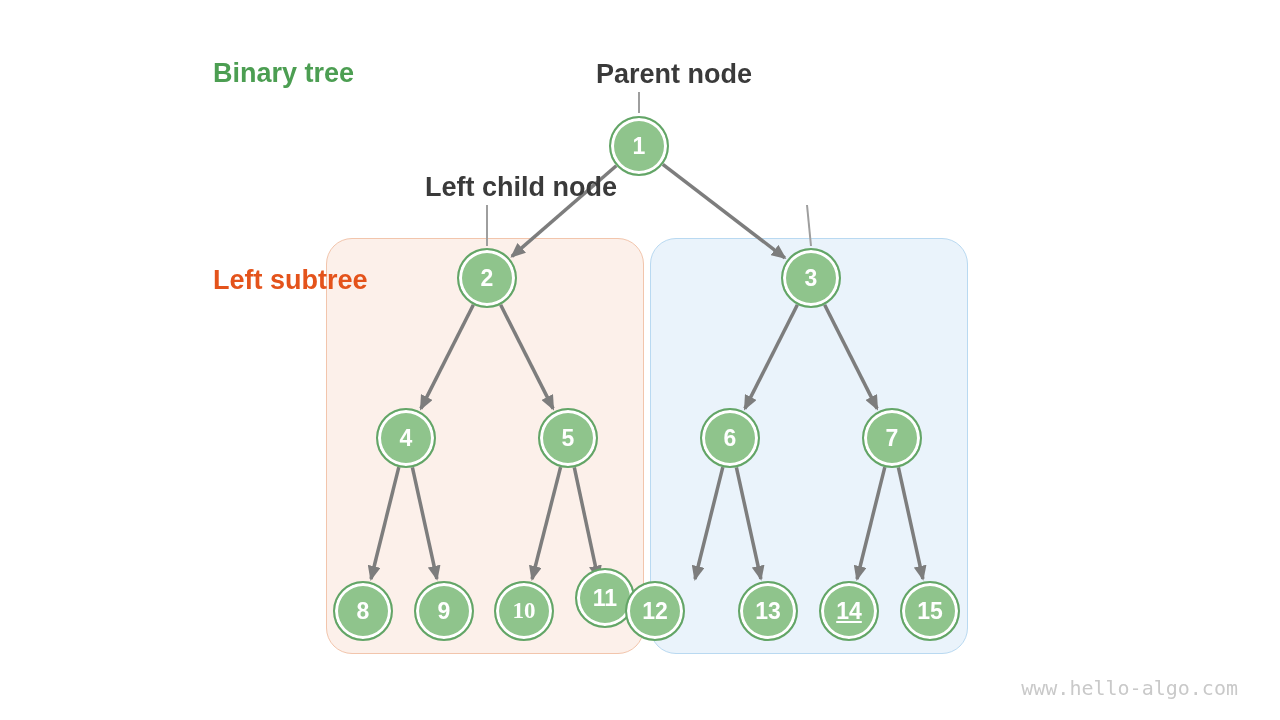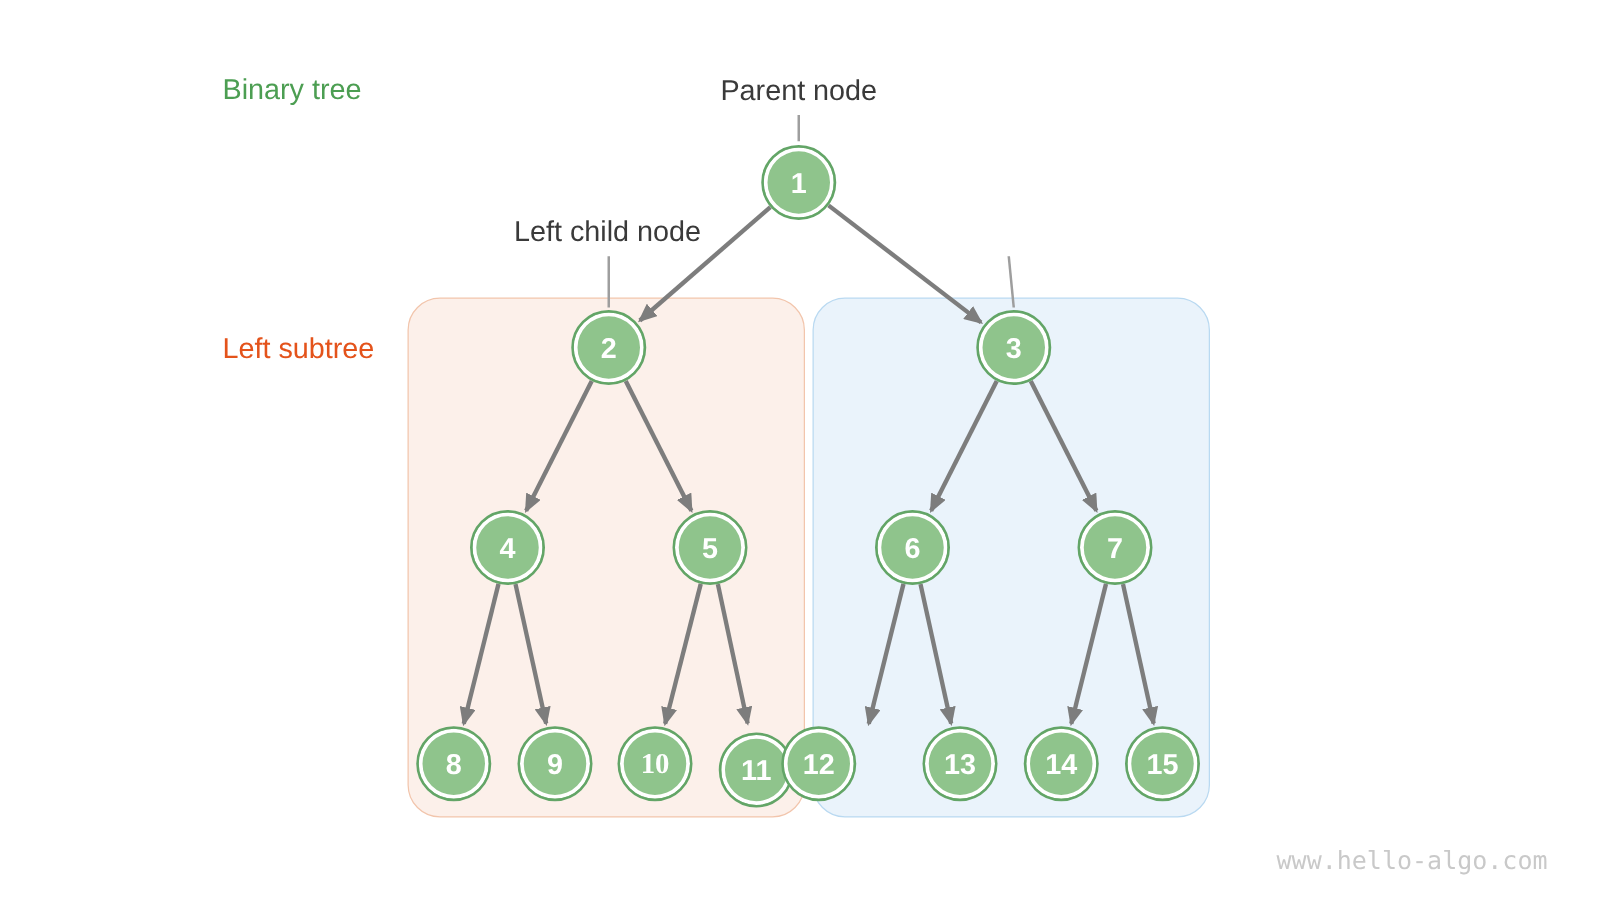--- a/index.html
+++ b/index.html
@@ -6,25 +6,26 @@
   #canvas {
     position: relative;
     width: 1280px;
     height: 720px;
     background: #ffffff;
     overflow: hidden;
     font-family: "Liberation Sans", sans-serif;
   }
   .lbl {
     position: absolute;
-    font-weight: normal;
-    font-size: 23px;
+    font-weight: bold;
+    font-size: 27px;
     color: var(--label-text);
     white-space: nowrap;
     z-index: 4;
+    margin-left: 35px;
   }
   .lbl.centered { transform: translateX(-50%); }
   #binary-tree-label  { left: 178px; top: 58px;  color: var(--binary-tree-label); }
   #parent-node-label  { left: 639px; top: 59px; }
   #left-child-label   { left: 486px; top: 172px; }
   #right-child-label  { left: 806px; top: 172px; }
   #left-subtree-label { left: 178px; top: 265px; color: var(--left-subtree-label); }
   #right-subtree-label{ left: 984px; top: 265px; color: var(--right-subtree-label); }
   .subtree-box {
     position: absolute;
@@ -122,21 +123,21 @@
       <div class="tree-node" style="left: 639px; top: 146px;">1</div>
       <div class="tree-node" style="left: 487px; top: 278px;">2</div>
       <div class="tree-node" style="left: 811px; top: 278px;">3</div>
       <div class="tree-node" style="left: 406px; top: 438px;">4</div>
       <div class="tree-node" style="left: 568px; top: 438px;">5</div>
       <div class="tree-node" style="left: 730px; top: 438px;">6</div>
       <div class="tree-node" style="left: 892px; top: 438px;">7</div>
       <div class="tree-node" style="left: 363px; top: 611px;">8</div>
       <div class="tree-node" style="left: 444px; top: 611px;">9</div>
       <div class="tree-node" style="left: 524px; top: 611px; font-family: Liberation Serif, serif;">10</div>
-      <div class="tree-node" style="left: 605px; top: 616px;">11</div>
+      <div class="tree-node" style="left: 605px; top: 598px;">11</div>
       <div class="tree-node" style="left: 655px; top: 611px;">12</div>
       <div class="tree-node" style="left: 768px; top: 611px;">13</div>
-      <div class="tree-node" style="left: 849px; top: 611px;">14</div>
+      <div class="tree-node" style="left: 849px; top: 611px; text-decoration: underline;">14</div>
       <div class="tree-node" style="left: 930px; top: 611px;">15</div>
     </div>
 
   <span id="watermark">www.hello-algo.com</span>
 </div>
 
 </body></html>

